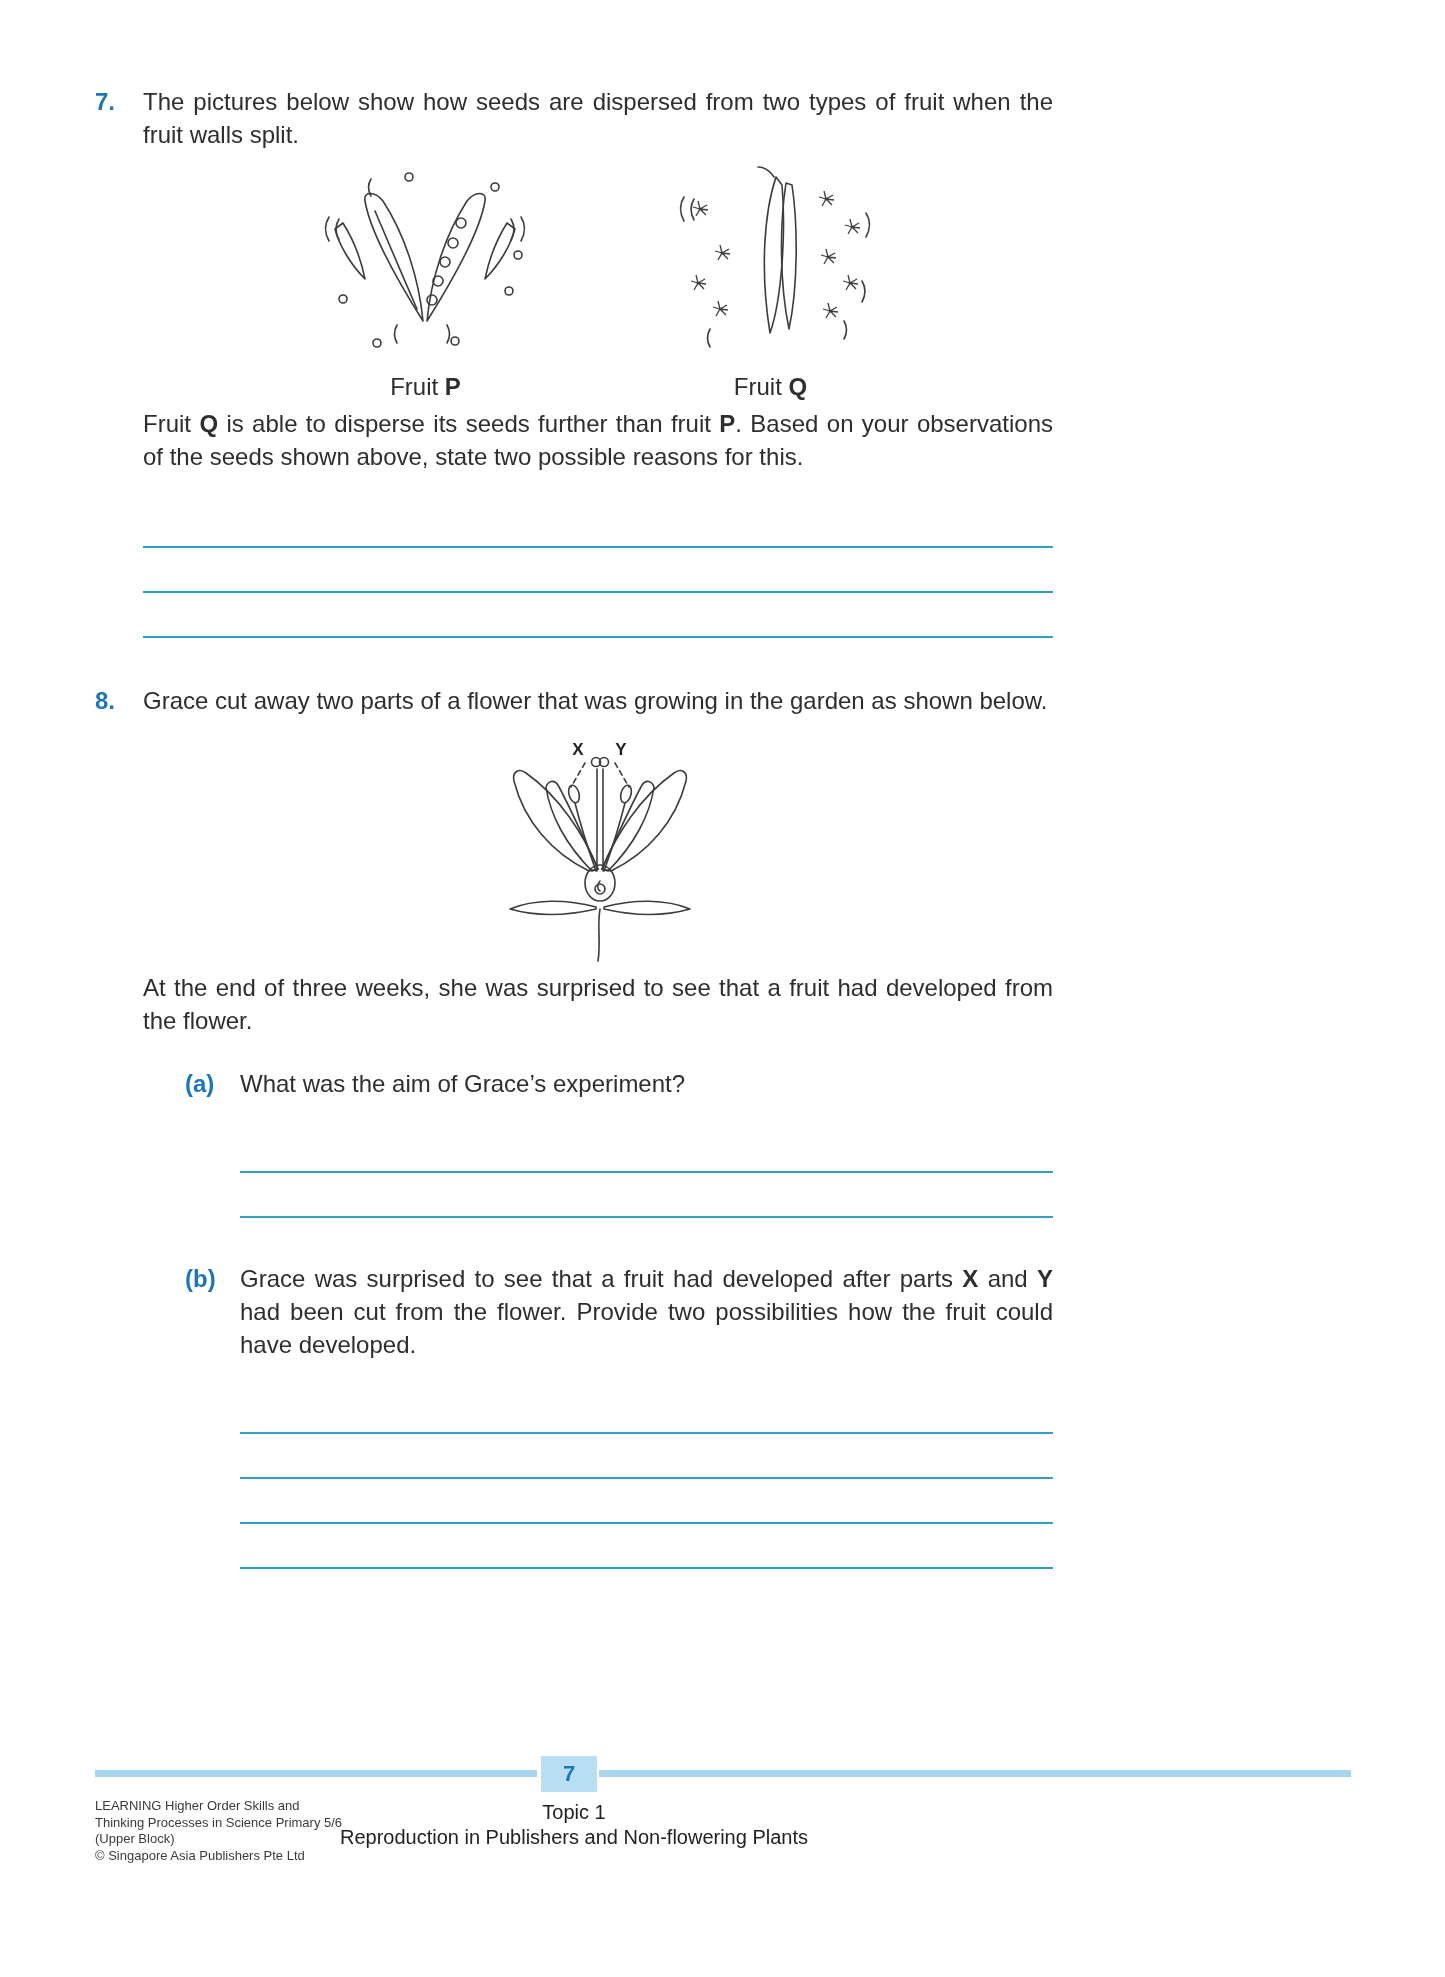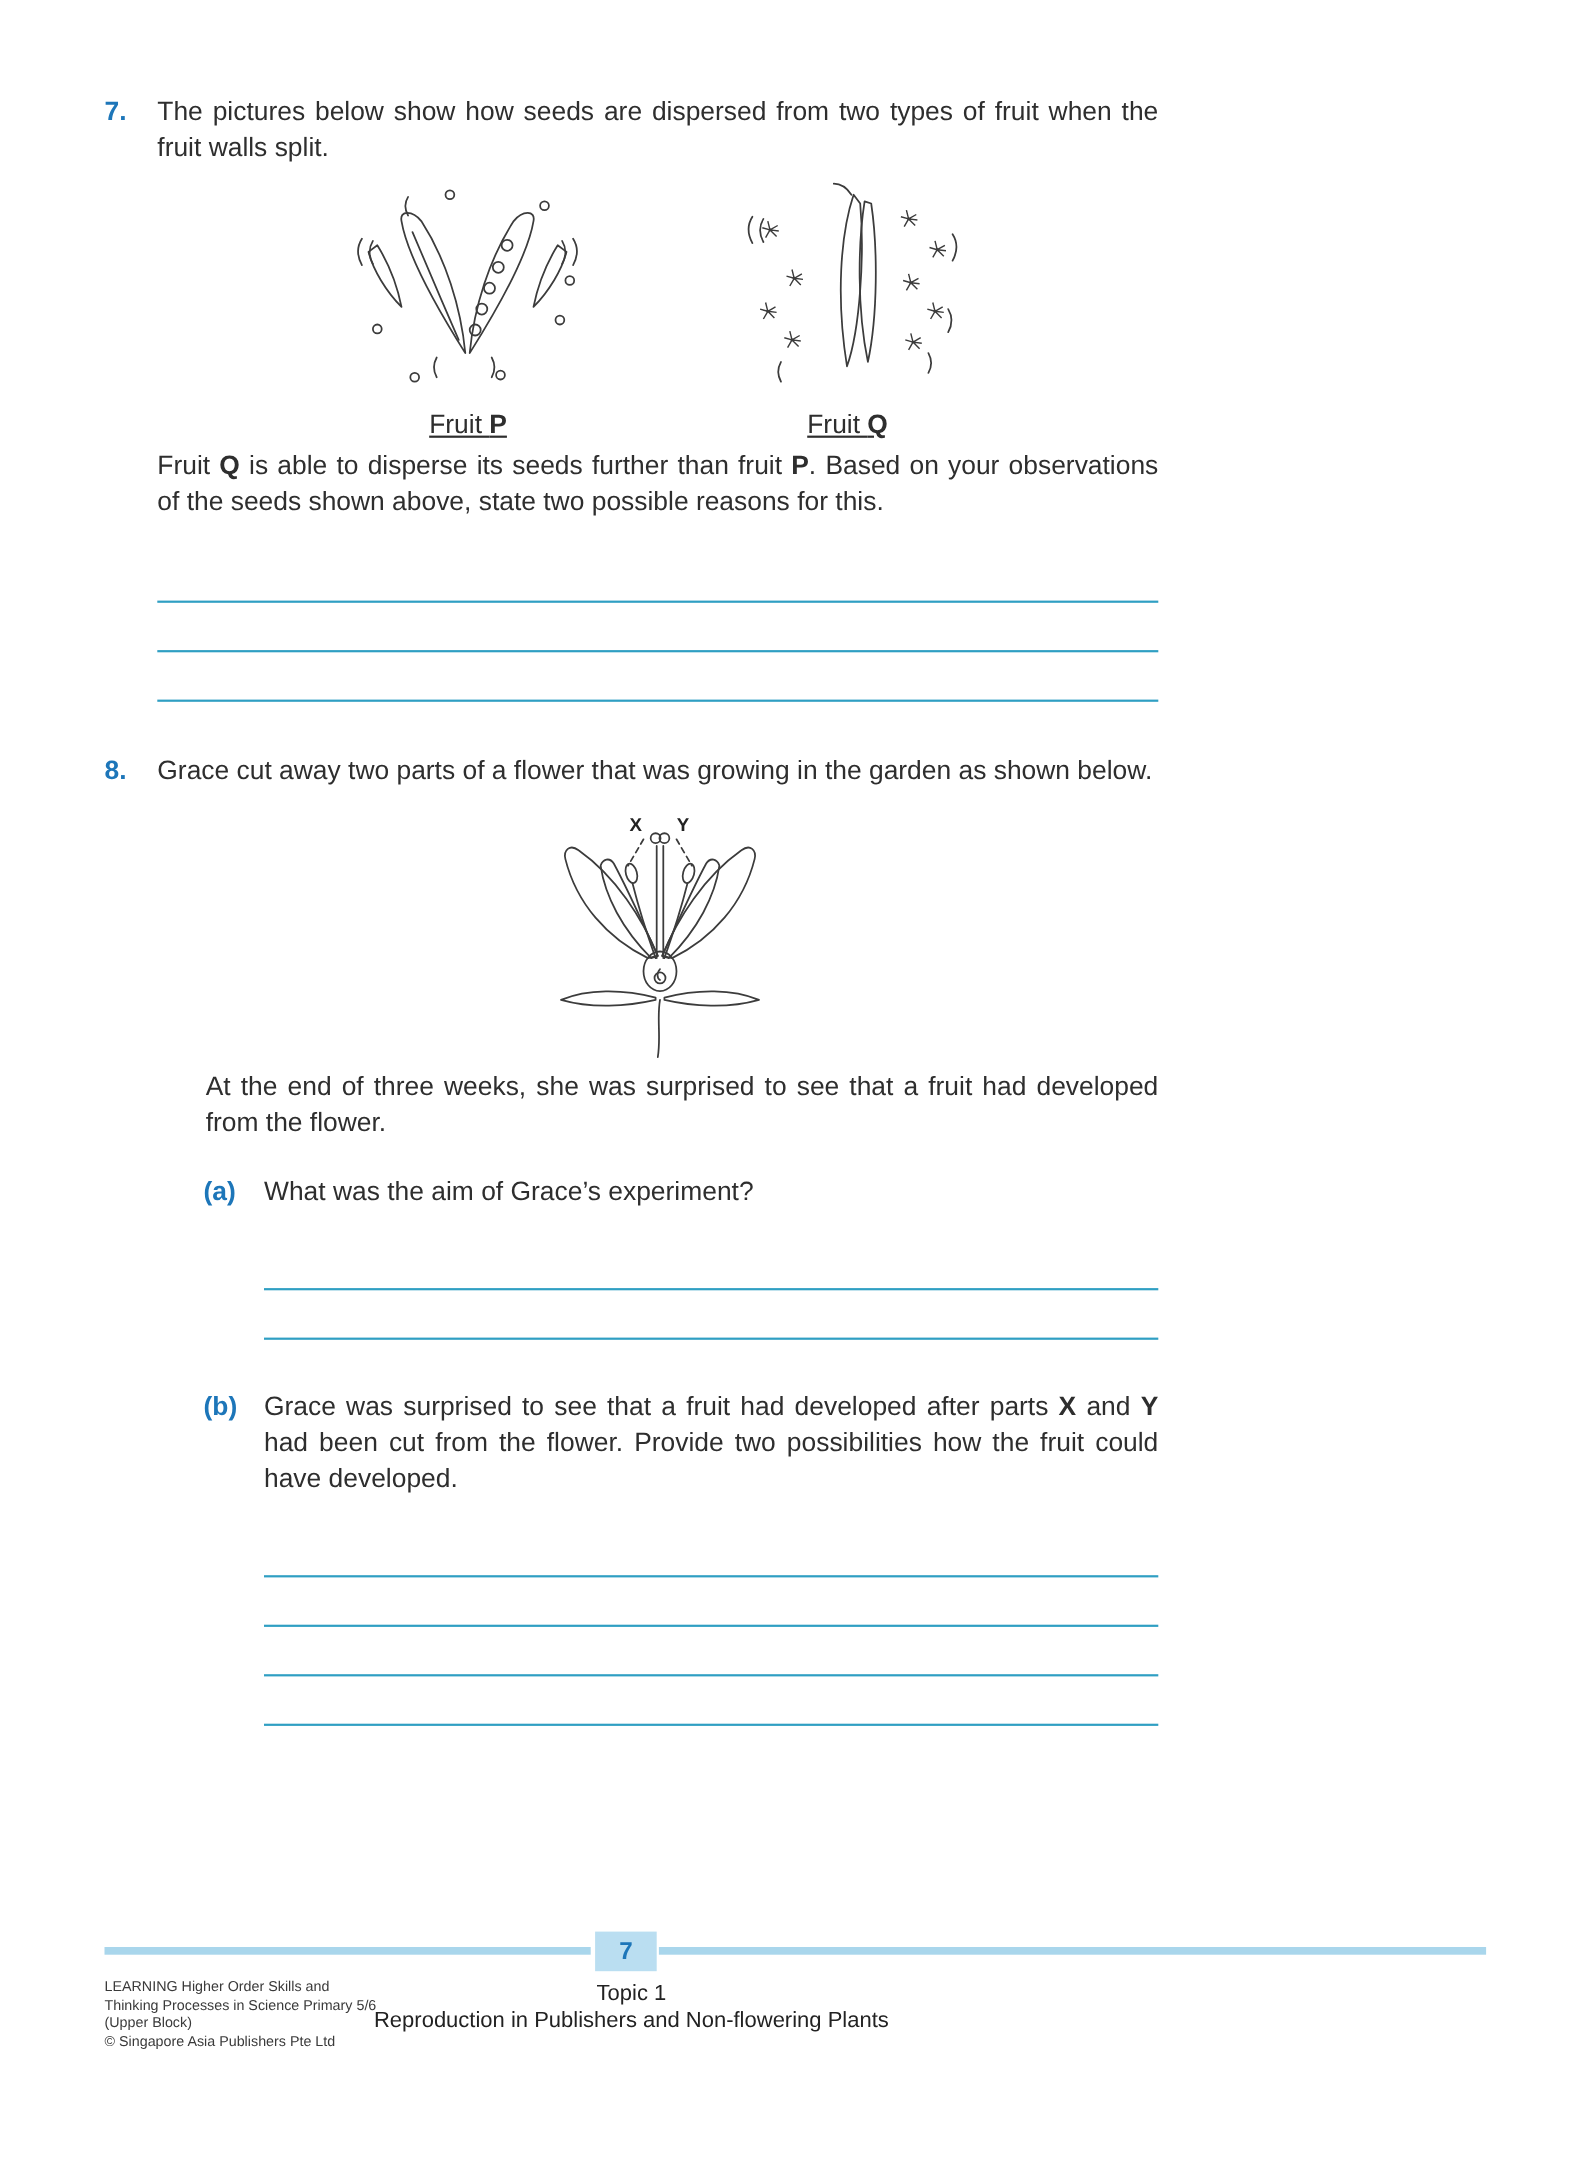--- a/index.html
+++ b/index.html
@@ -30,29 +30,29 @@
   }
   .q-body { flex: 1; font-size: 24px; line-height: 33px; }
   .q-text { text-align: justify; }
   .figures {
     display: flex;
     justify-content: center;
     gap: 120px;
     margin: 10px 0 4px 0;
   }
   figure { text-align: center; }
-  figcaption { font-size: 24px; margin-top: 4px; color: var(--ink, #2e2e2e); text-decoration: underline; }
+  figcaption { font-size: 24px; margin-top: 4px; color: var(--ink, #2e2e2e); }
   .prompt { margin-top: 2px; }
   .lines { margin-top: 30px; }
   .line {
     height: 45px;
     border-bottom: 2px solid var(--rule, #2f9fc3);
   }
   .figure-center { display: flex; justify-content: center; margin: 14px 0 8px 0; }
-  .after-text { margin-top: 8px; margin-left: 44px; }
+  .after-text { margin-top: 8px; }
   .subq { display: flex; margin-top: 30px; margin-left: 42px; }
   .sub-label {
     flex: 0 0 55px;
     font-weight: bold;
     color: var(--accent, #1d76b9);
   }
   .sub-body { flex: 1; text-align: justify; }
   .sub-lines { margin-left: 97px; margin-top: 28px; }
   svg.art { display: block; }
   svg .stroke { fill: none; stroke: var(--art, #3c3c3c); stroke-width: 1.6; stroke-linecap: round; stroke-linejoin: round; }

